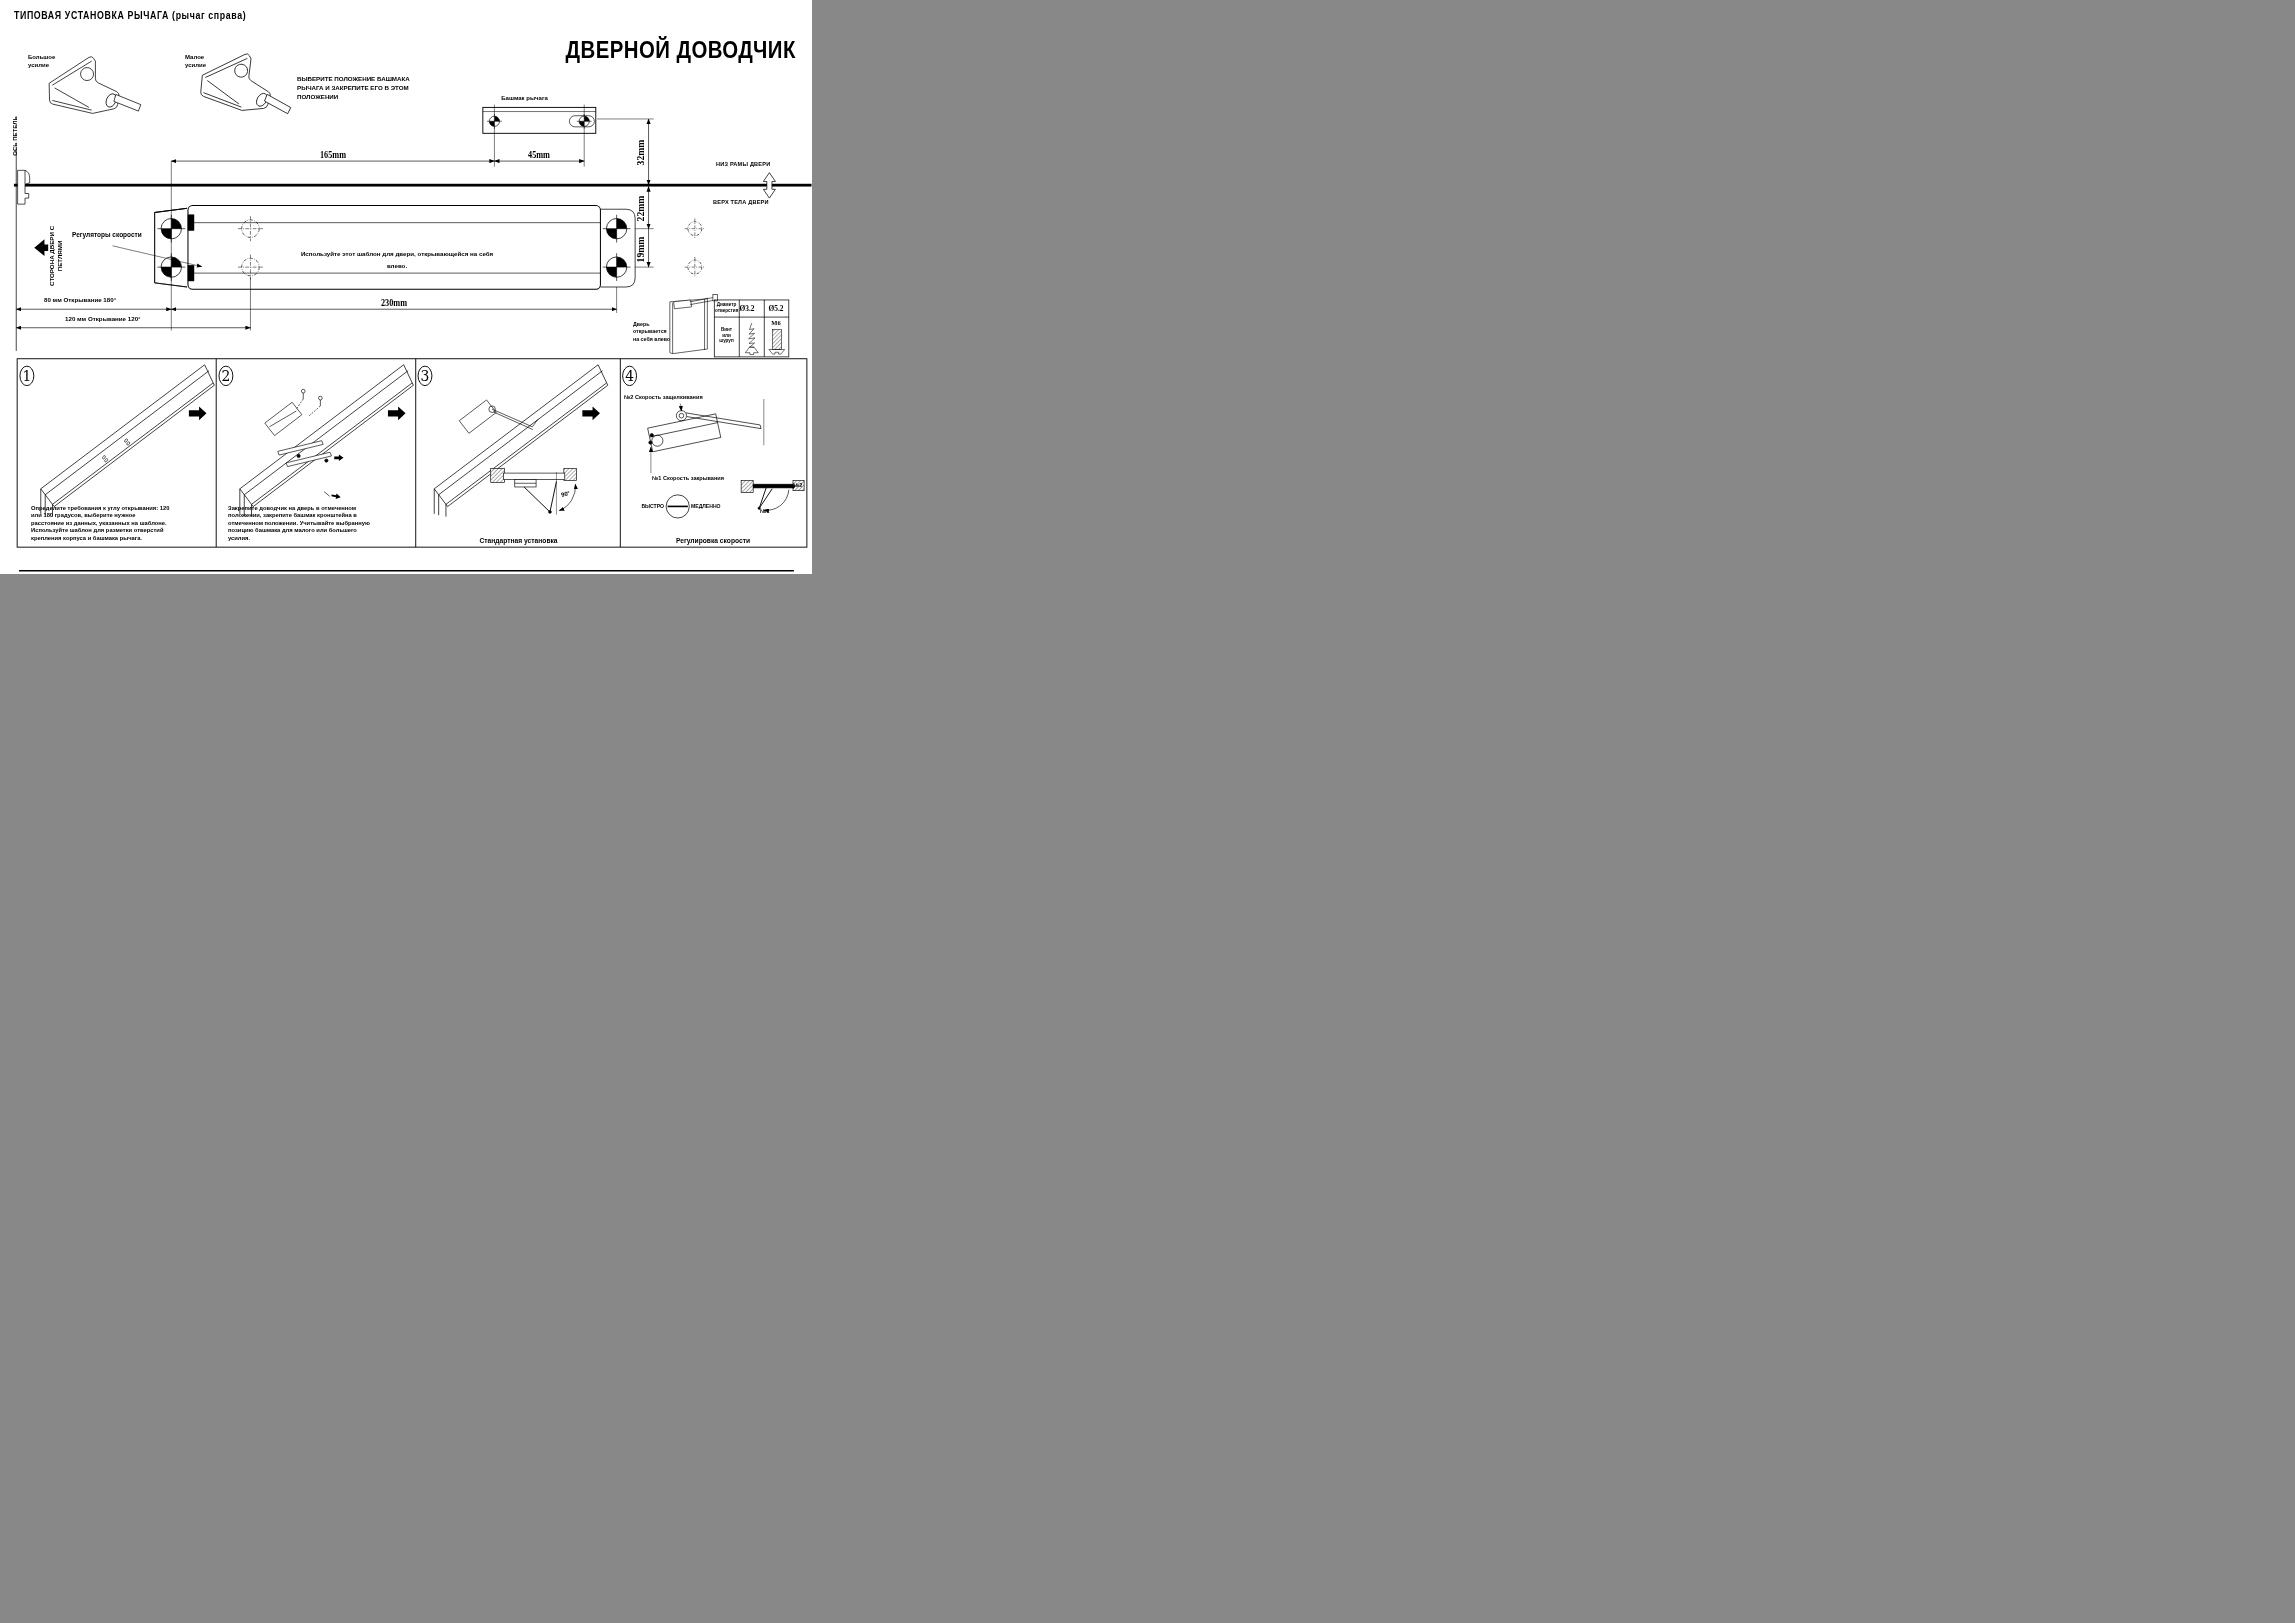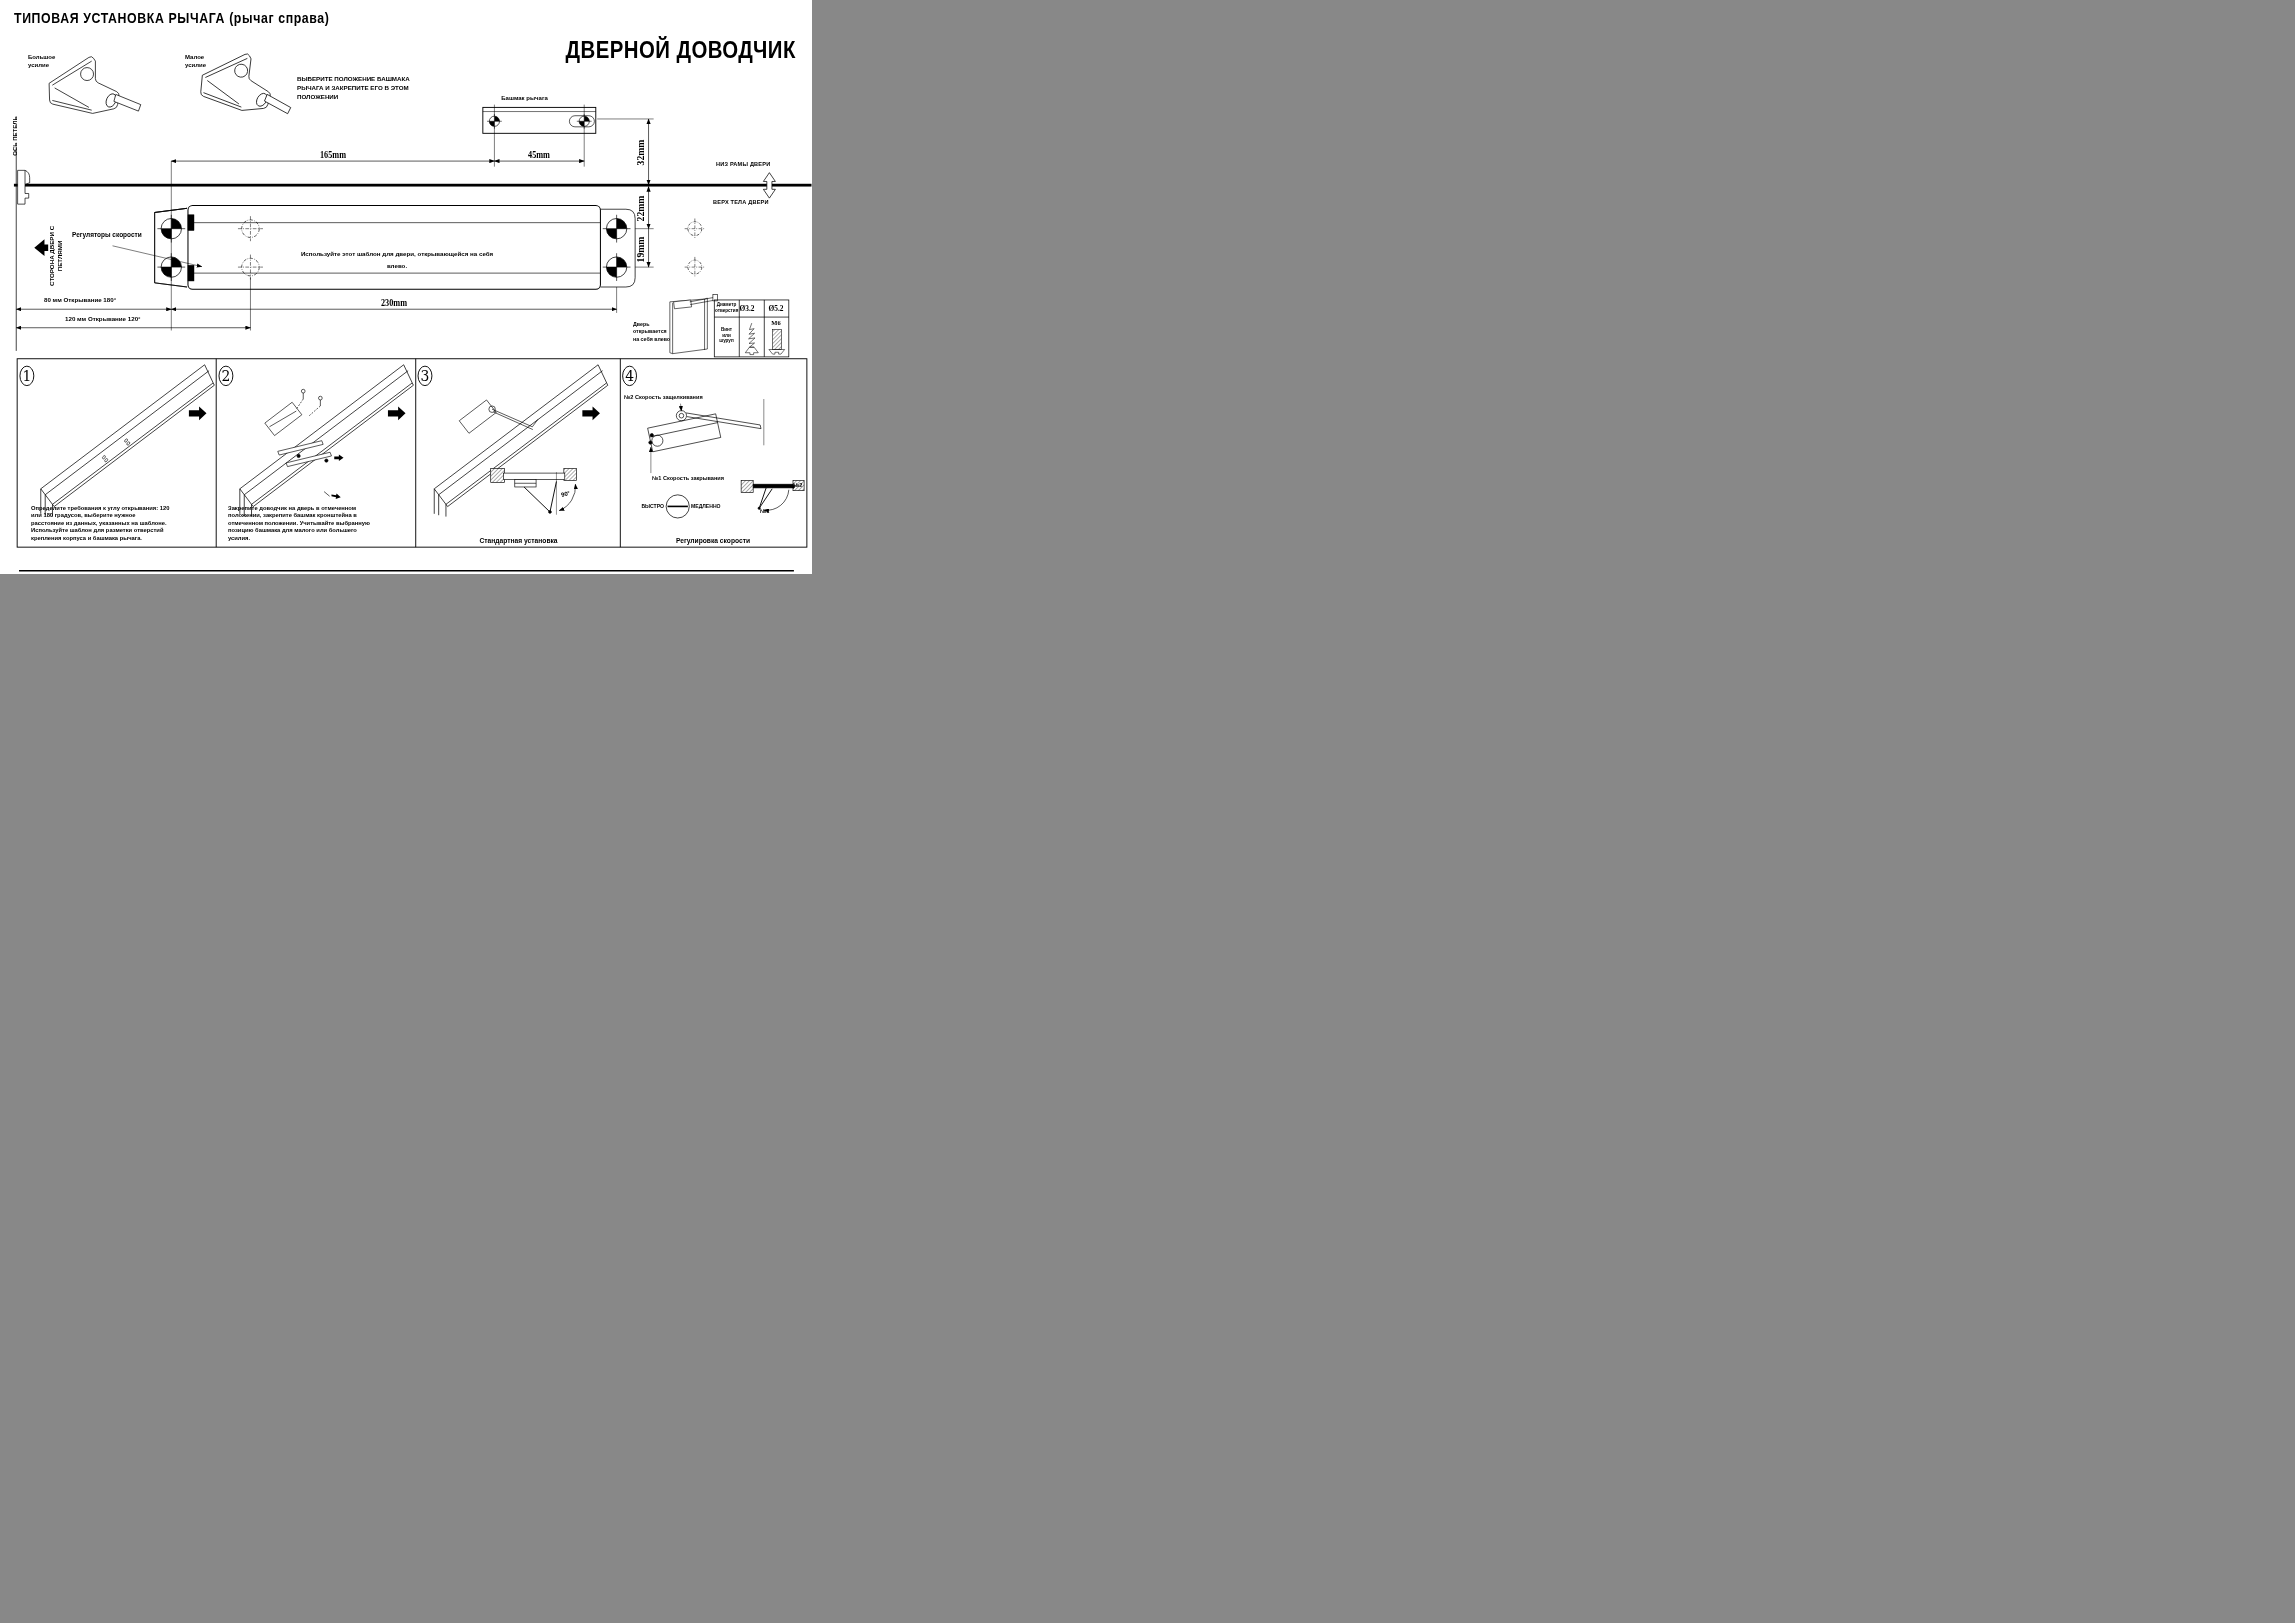--- a/index.html
+++ b/index.html
@@ -4,21 +4,21 @@
 <style>
   html,body{margin:0;padding:0;background:#888;}
   #page{position:relative;width:812px;height:574px;background:#fff;overflow:hidden;
         font-family:"Liberation Sans",sans-serif;color:#000;}
   svg{position:absolute;left:0;top:0;}
   .t{position:absolute;white-space:nowrap;}
   .cx{display:inline-block;transform:scaleX(.88);transform-origin:left center;}
   .ser{font-family:"Liberation Serif",serif;font-weight:bold;}
   .rot{transform:rotate(-90deg);transform-origin:center center;}
   .ctr{text-align:center;}
-  #title{left:14px;top:10.2px;font-size:14px;font-weight:bold;letter-spacing:0.7px;}
+  #title{left:14px;top:10.2px;font-size:10px;font-weight:bold;letter-spacing:0.7px;}
   #product{right:16.7px;top:36px;font-size:24px;font-weight:bold;letter-spacing:0.5px;
            transform:scaleX(.85);transform-origin:right center;}
   .lbl13{font-size:6px;font-weight:bold;line-height:7.9px;}
   .lbl12{font-size:5.6px;font-weight:bold;}
   .dim{font-size:9.7px;}
   .panel-text{font-size:5.8px;font-weight:bold;line-height:7.4px;}
   .small10{font-size:4.6px;font-weight:bold;line-height:5.6px;text-align:center;}
 </style>
 </head>
 <body>

